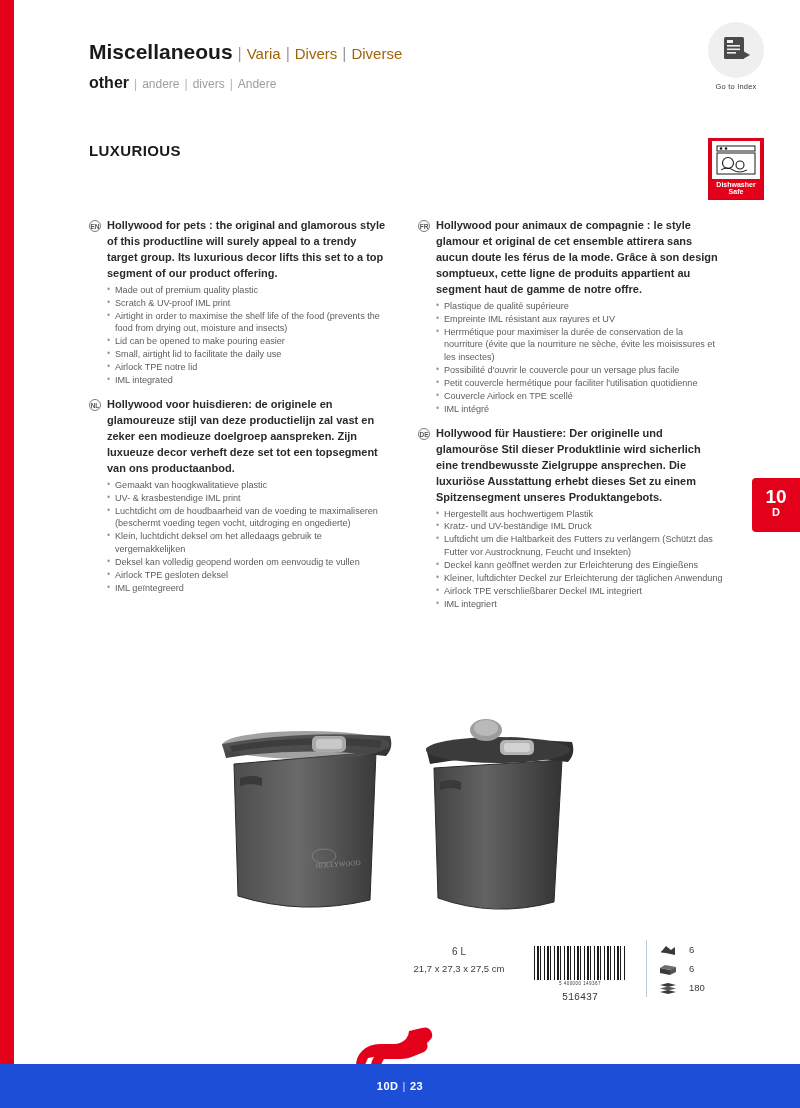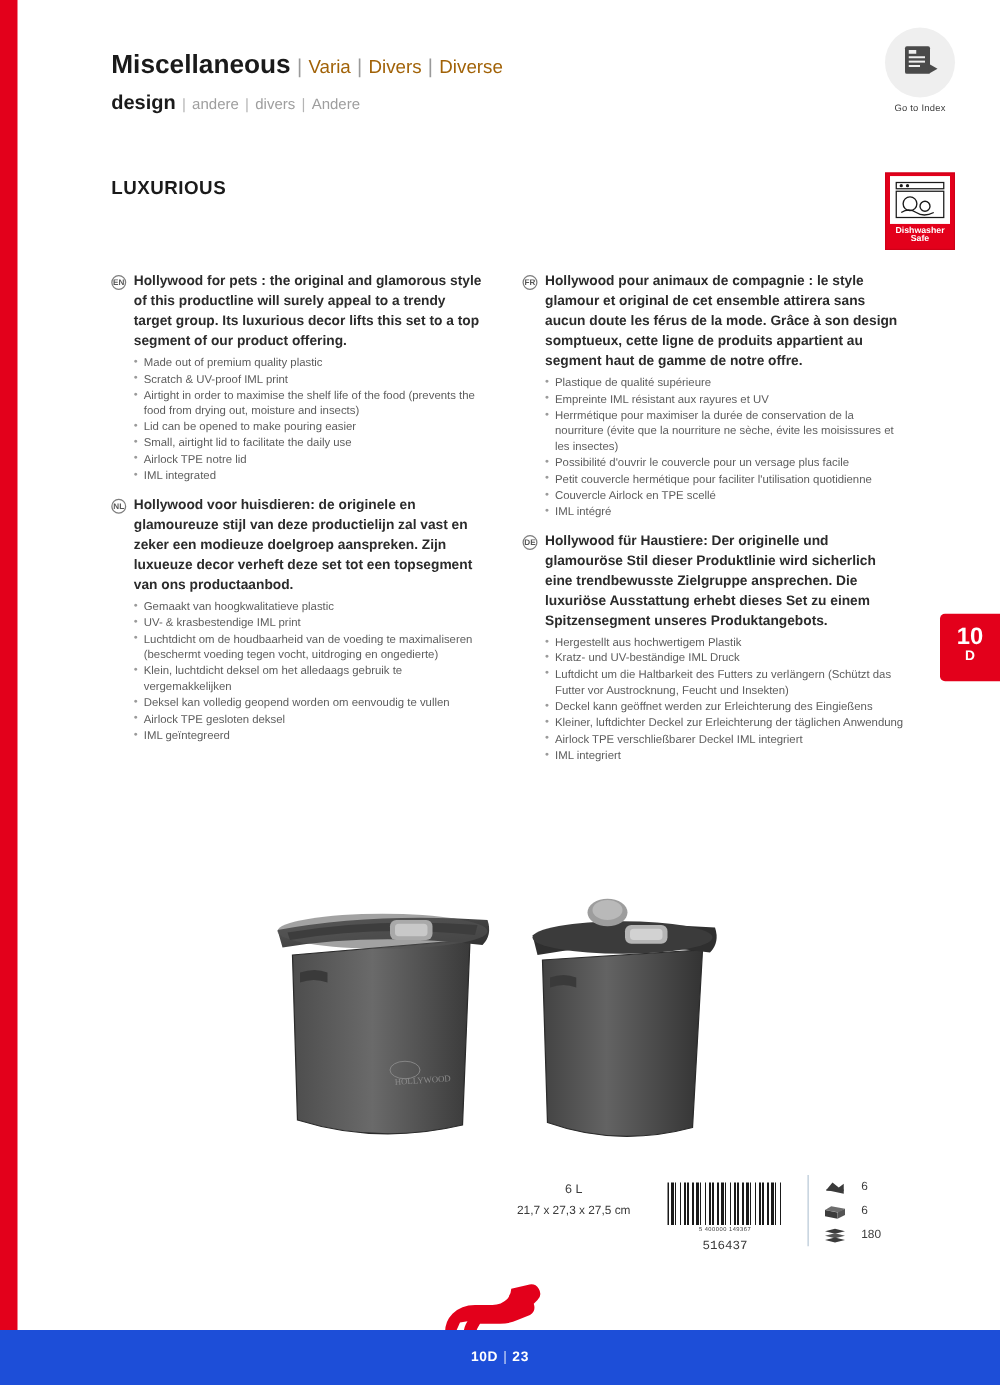--- a/index.html
+++ b/index.html
@@ -88,21 +88,21 @@
     margin-bottom:0px;
   }
   ul.features li:before {
     content:"•"; position:absolute; left:0; top:-1px; color:#9a9a9a; font-size:9px;
   }
 
   
   .chapter-tab {
     position:absolute; right:0; top:478px; width:48px; height:54px;
     background:#e3001b; border-radius:4px 0 0 4px;
-    color:#fff; text-align:center;margin-top:13px;
+    color:#fff; text-align:center;
   }
   .chapter-tab .num { font-size:19px; font-weight:bold; line-height:1; margin-top:9px; }
   .chapter-tab .let { font-size:11px; font-weight:bold; line-height:1.1; }
 
   
   .photos { position:absolute; left:180px; top:690px; width:420px; height:240px; }
 
   
   .specs { position:absolute; left:380px; top:946px; width:360px; }
   .spec-size { position:absolute; left:0; top:0; width:130px; text-align:center; }
@@ -137,21 +137,21 @@
 
 <div class="left-bar"></div>
 
 <div class="page">
 
   <div class="header">
     <div class="title-line1">
       <span class="main">Miscellaneous</span><span class="sep">|</span><span class="trans">Varia</span><span class="sep">|</span><span class="trans">Divers</span><span class="sep">|</span><span class="trans">Diverse</span>
     </div>
     <div class="title-line2">
-      <span>design</span><span class="sep2">|</span><span class="trans2">andere</span><span class="sep2">|</span><span class="trans2">divers</span><span class="sep2">|</span><span class="trans2">Andere</span>
+      <span>other</span><span class="sep2">|</span><span class="trans2">andere</span><span class="sep2">|</span><span class="trans2">divers</span><span class="sep2">|</span><span class="trans2">Andere</span>
     </div>
   </div>
 
   <div class="goto">
     <div class="goto-circle">
       <span>
         <svg width="30" height="28" viewBox="0 0 30 28">
           <rect x="3" y="3" width="20" height="22" rx="1.5" fill="#4a4a4a"></rect>
           <rect x="6" y="6" width="6" height="3" fill="#efefef"></rect>
           <rect x="6" y="11" width="13" height="1.6" fill="#efefef"></rect>

